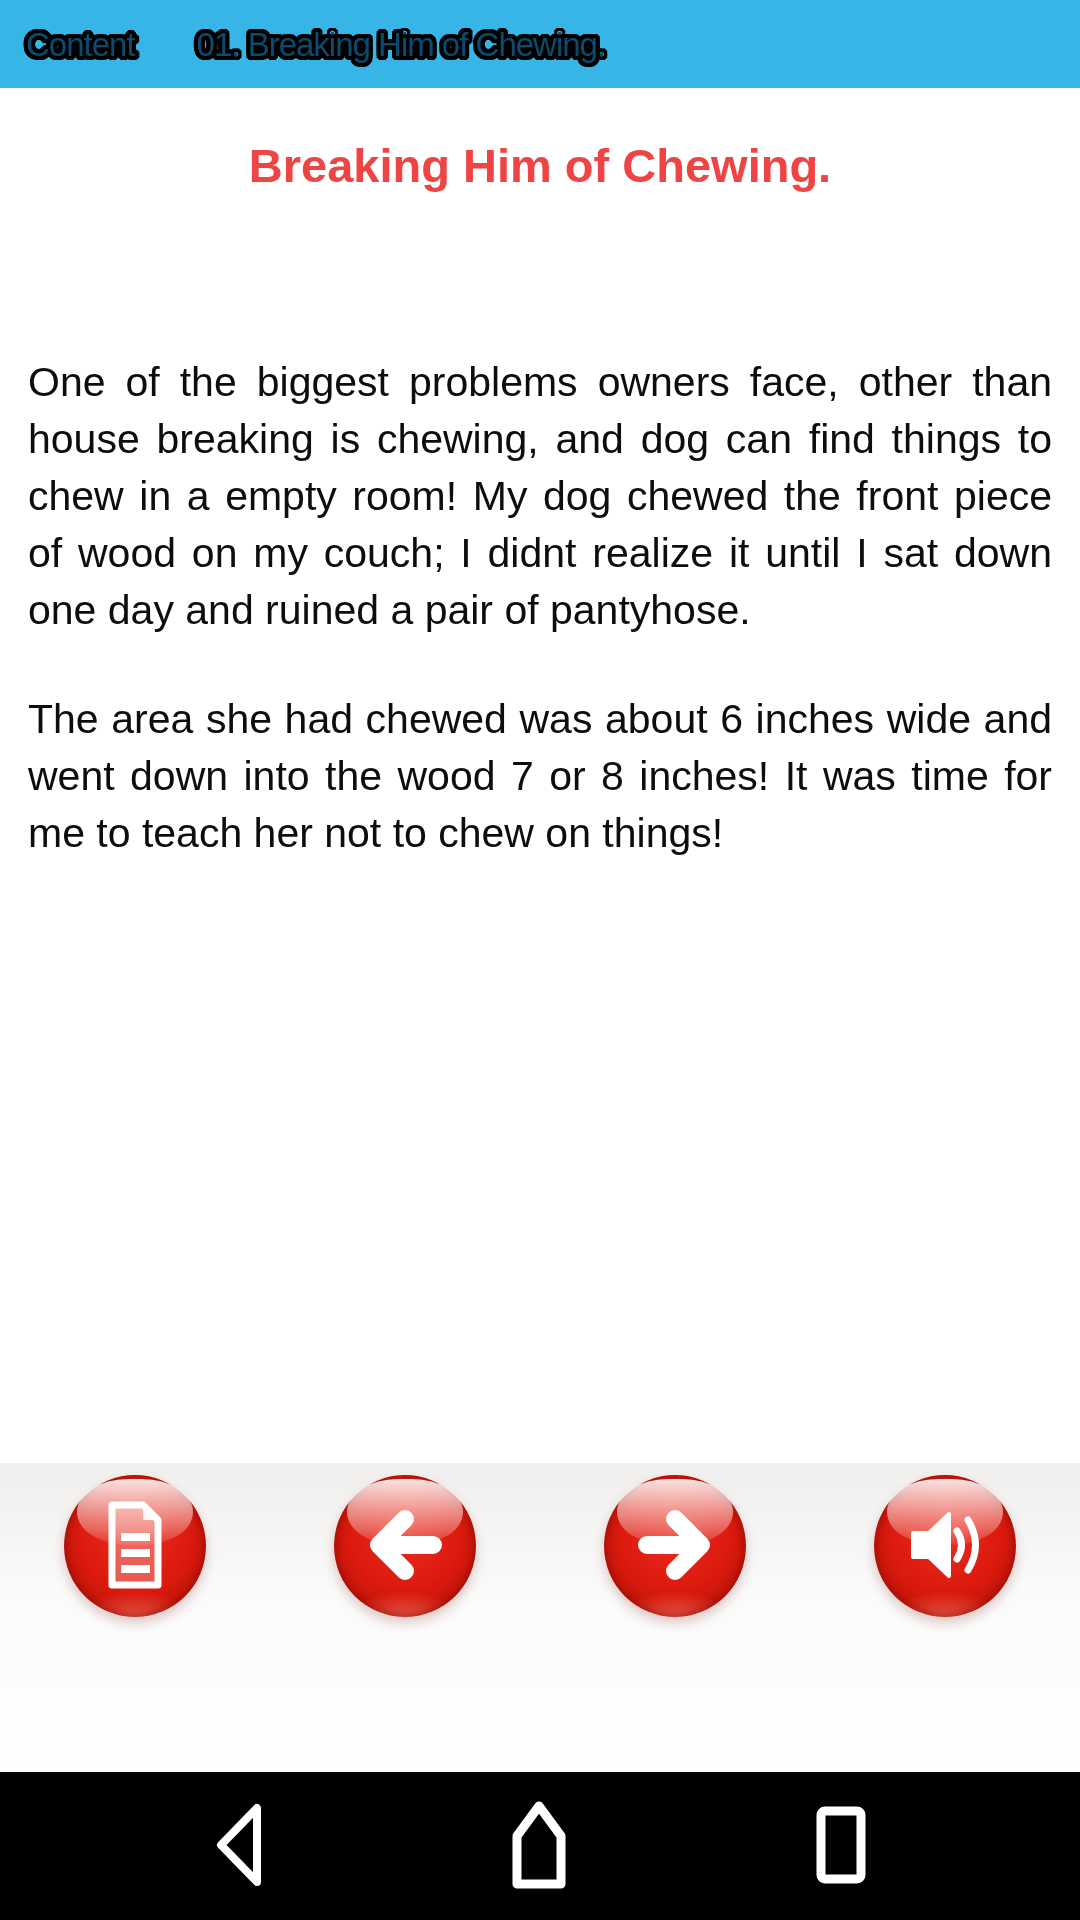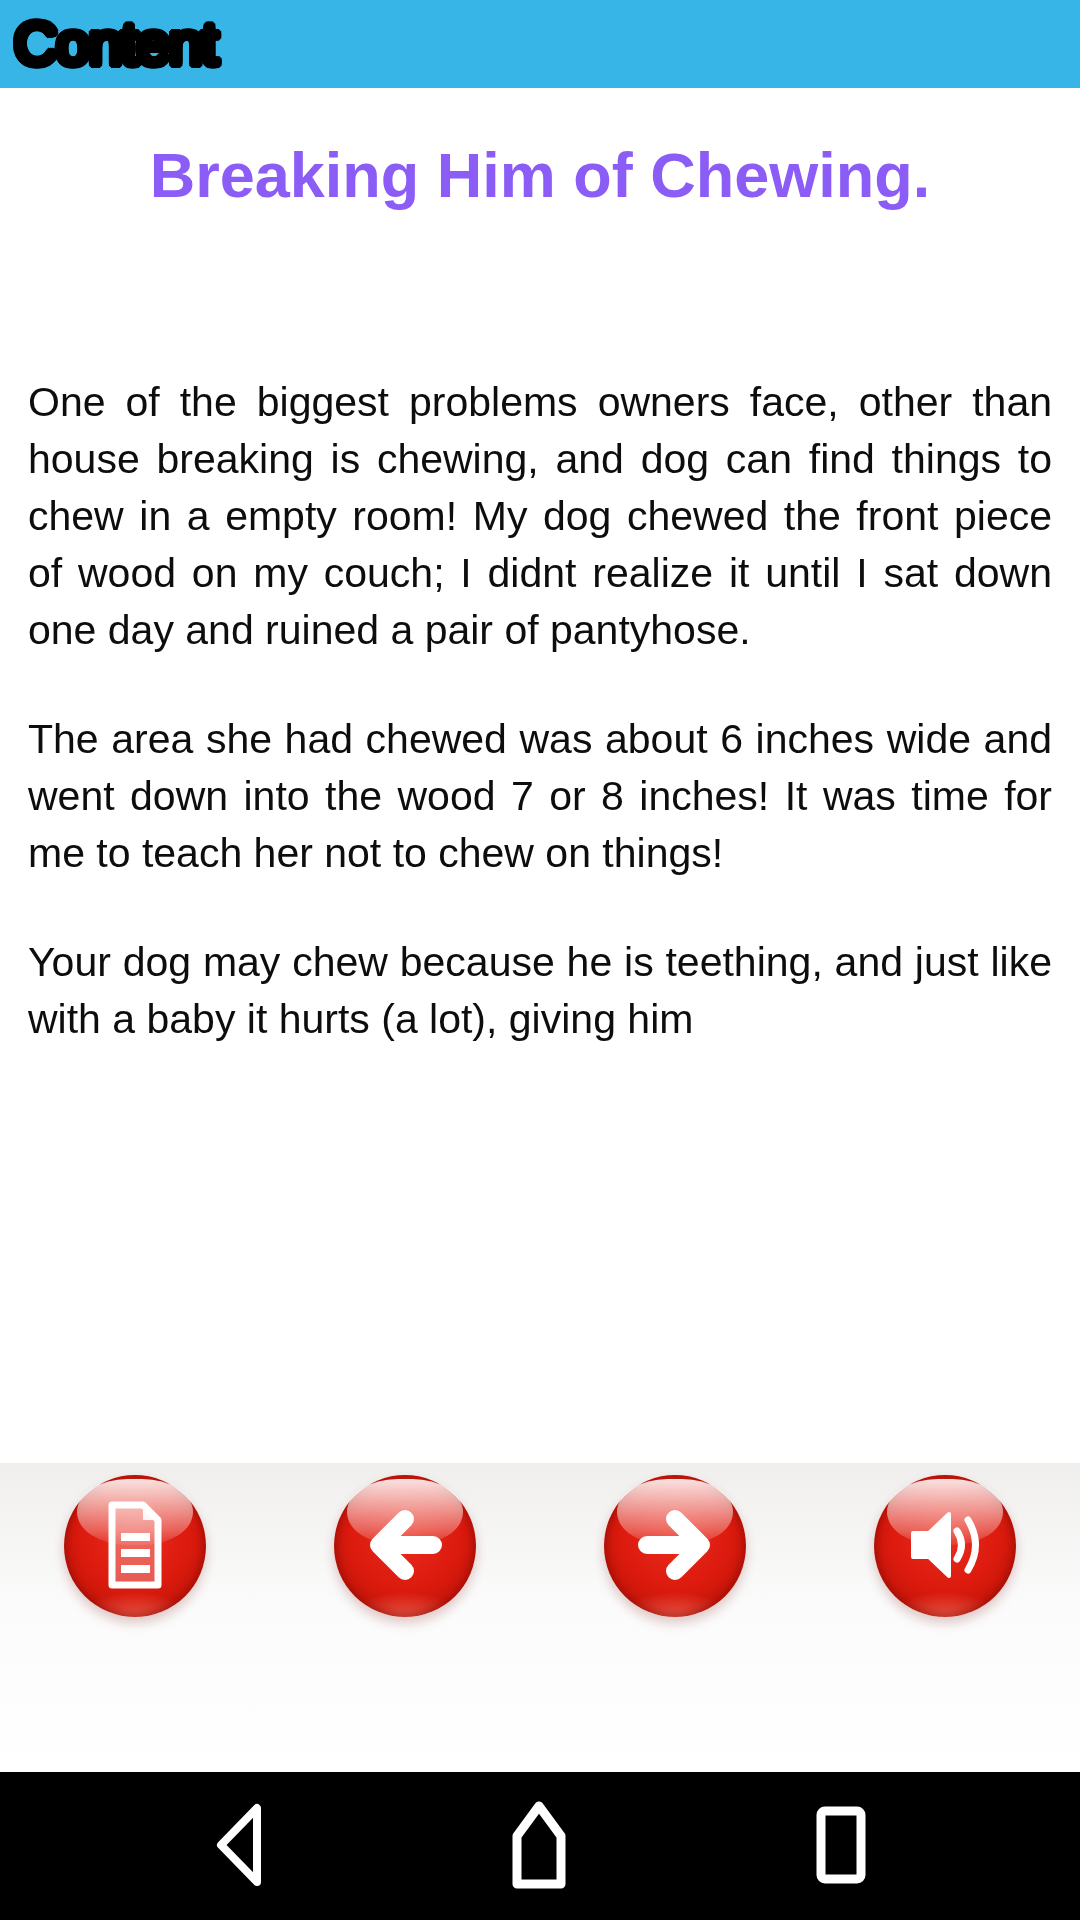--- a/index.html
+++ b/index.html
@@ -10,36 +10,37 @@
   }
 
   
   .tab-bar{
     position:absolute;top:0;left:0;right:0;height:88px;
     background:#38b5e7;
     display:flex;align-items:center;gap:50px;
     padding-left:14px;overflow:hidden;white-space:nowrap;
   }
   .tab{
-    font-size:60px;line-height:1;color:#000000;letter-spacing:-1px;
+    font-size:33px;line-height:1;color:#0c4a6e;letter-spacing:-1px;
     text-shadow:
       -4px 0 0 #000, 4px 0 0 #000, 0 -4px 0 #000, 0 4px 0 #000,
       -3px -3px 0 #000, 3px -3px 0 #000, -3px 3px 0 #000, 3px 3px 0 #000,
       -4px 2px 0 #000, 4px 2px 0 #000, -4px -2px 0 #000, 4px -2px 0 #000,
       -2px 4px 0 #000, 2px 4px 0 #000, -2px -4px 0 #000, 2px -4px 0 #000;
     flex:0 0 auto;
+    margin-left:12px;
   }
 
   
   .content{
     position:absolute;top:88px;left:0;right:0;height:1375px;
     overflow:hidden;background:#ffffff;
   }
   .article-title{
-    font-size:63px;font-weight:bold;color:#8b5cf6;
+    font-size:47px;font-weight:bold;color:#ef4444;
     text-align:center;margin:50px 24px 160px;line-height:1.2;
   }
   .content p{
     font-size:41px;line-height:57px;color:#0d0d0d;
     text-align:justify;margin:0 28px 52px;
   }
 
   
   .bottom-panel{
     position:absolute;top:1463px;left:0;right:0;height:309px;
@@ -79,27 +80,27 @@
   .nav-recents{left:781px;}
 </style>
 </head>
 <body>
 
 <div class="screen">
 
   <div class="tab-bar">
 
     <span class="tab">Content</span>
+    <span class="tab">01. Breaking Him of Chewing.</span>
   </div>
 
   <div class="content">
     <h1 class="article-title">Breaking Him of Chewing.</h1>
     <p>One of the biggest problems owners face, other than house breaking is chewing, and dog can find things to chew in a empty room! My dog chewed the front piece of wood on my couch; I didnt realize it until I sat down one day and ruined a pair of pantyhose.</p>
     <p>The area she had chewed was about 6 inches wide and went down into the wood 7 or 8 inches! It was time for me to teach her not to chew on things!</p>
-    <p>Your dog may chew because he is teething, and just like with a baby it hurts (a lot), giving him</p>
   </div>
 
   <div class="bottom-panel">
     <div class="buttons-row">
 
       <button class="red-button">
         <span>
           <svg width="78" height="92" viewBox="0 0 78 92">
             <path d="M16,6 H47 L62,21 V86 H16 Z" fill="rgba(255,255,255,0.28)" stroke="#ffffff" stroke-width="7" stroke-linejoin="round"></path>
             <path d="M47,6 V21 H62 Z" fill="#ffffff" opacity="0.9"></path>

